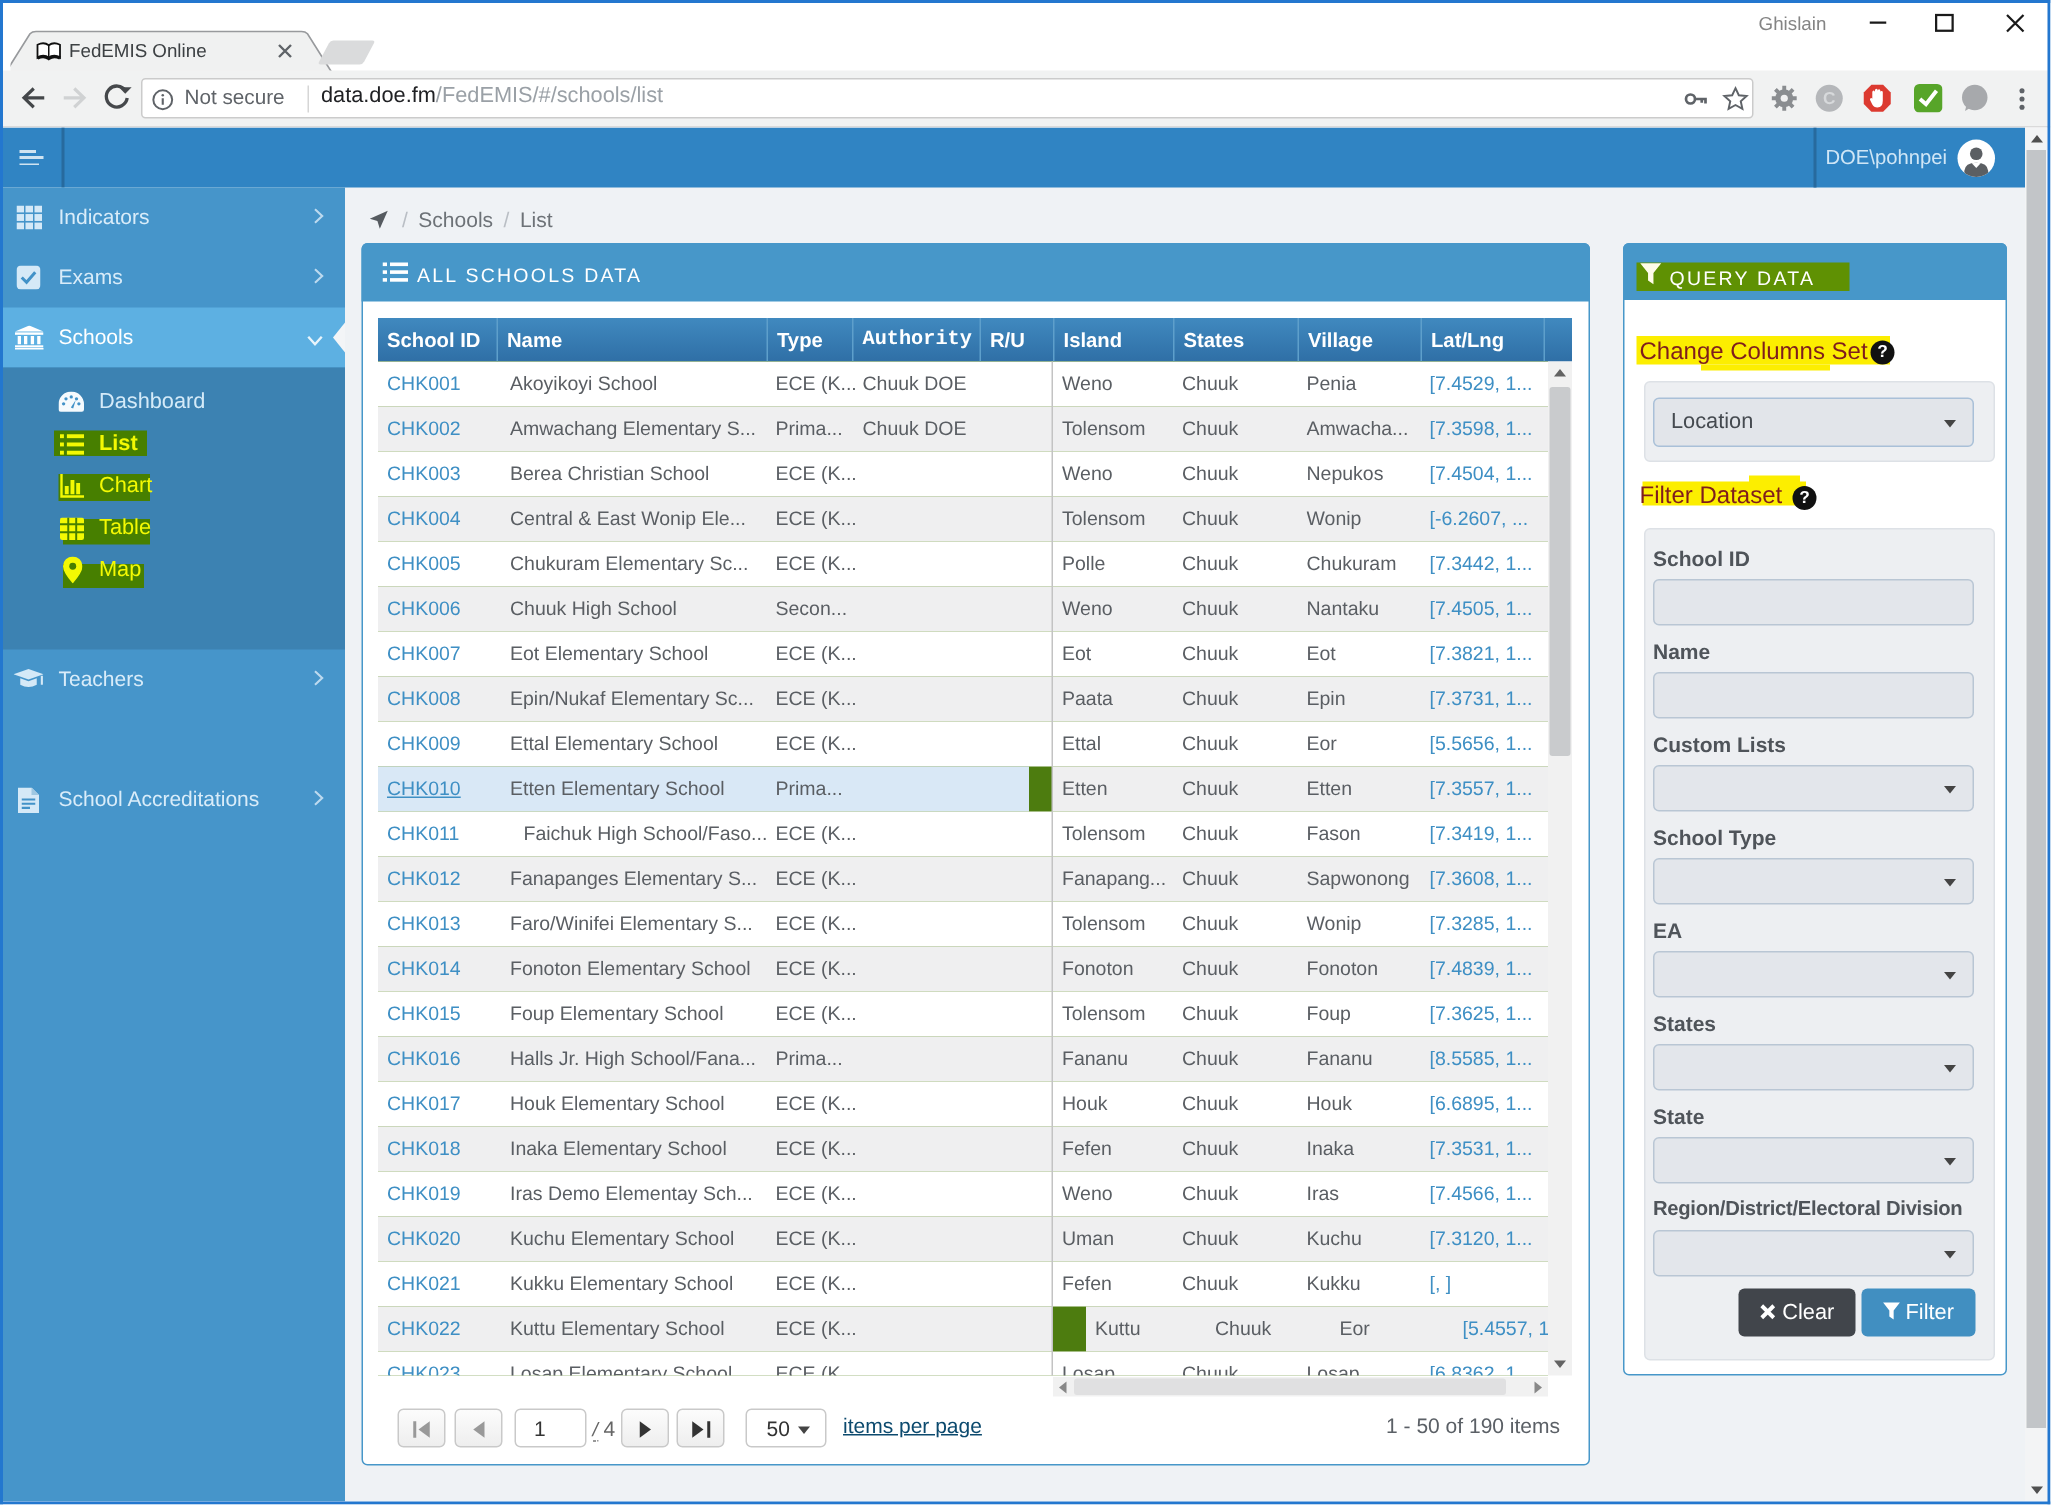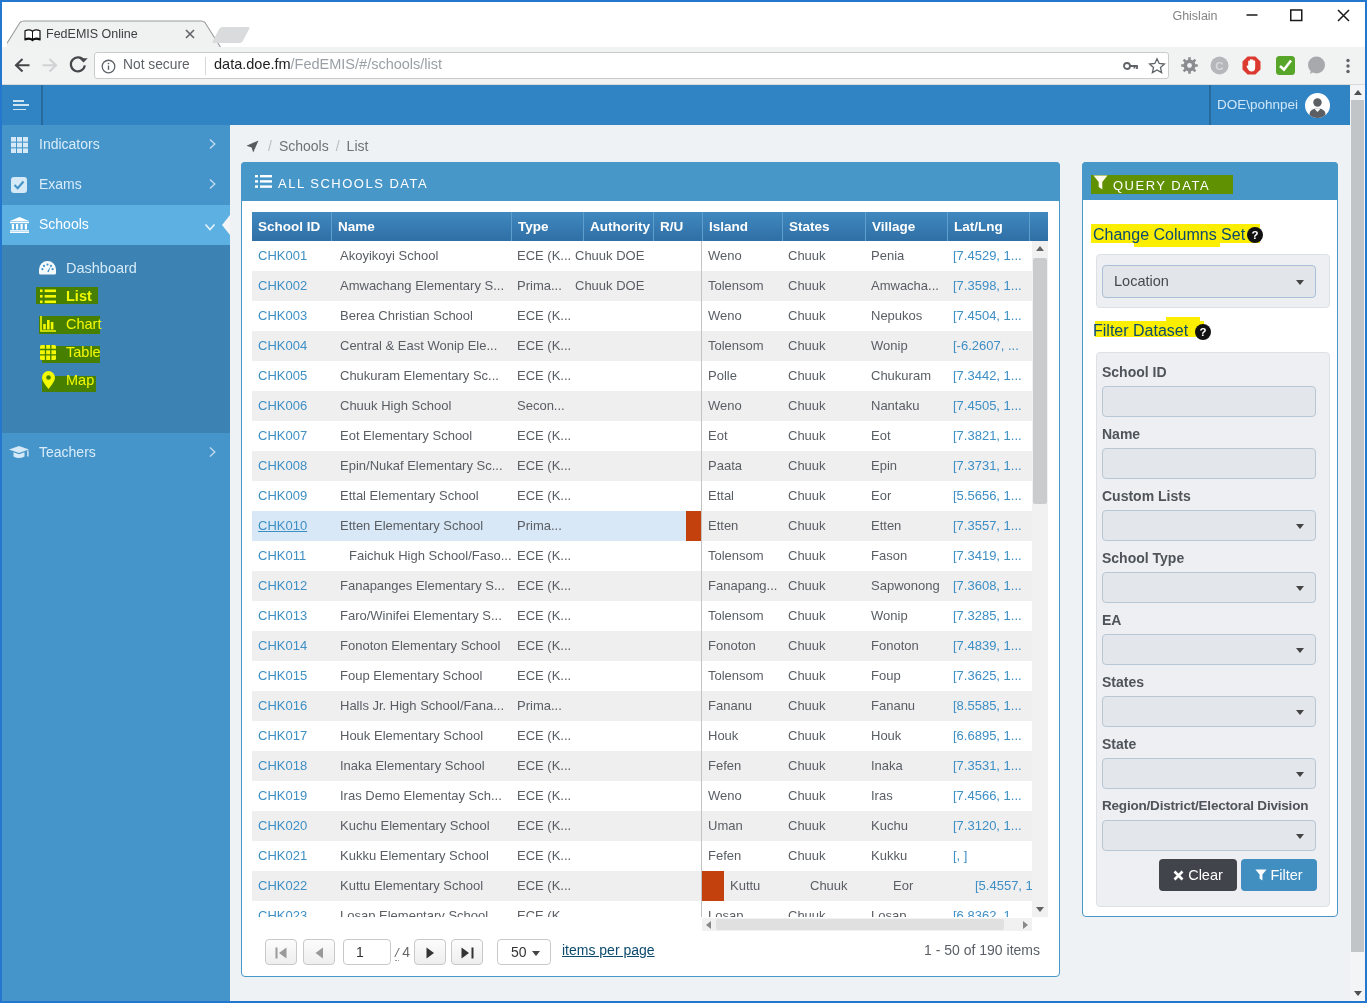--- a/index.html
+++ b/index.html
@@ -55,21 +55,21 @@
 #breadcrumb { left:246px; top:53px; font-size:14px; color:#6d7277; }
 #breadcrumb .sl { color:#b9bec4; padding:0 7px; }
 
 
 #panel { left:241px; top:77px; width:819px; height:815px; background:#fff; border:1px solid #4797c9; border-radius:4px; }
 #panelhead { left:241px; top:77px; width:819px; height:39px; background:#4797c9; border-radius:4px 4px 0 0; color:#fff; }
 #panelhead .t { position:absolute; left:37px; top:14px; font-size:13px; letter-spacing:1.5px; }
 #gridhead { left:252px; top:127px; width:796px; height:29px; background:linear-gradient(#4089bf,#2f6fa6); }
 .gh { position:absolute; top:0; height:29px; color:#fff; font-weight:bold; font-size:13.5px; line-height:29px; border-left:1px solid #5e9fcb; padding-left:6px; }
 .gh.first { border-left:none; }
-#gridbody { left:252px; top:156px; width:780px; height:676px; background:#c2410c; overflow:hidden; position:absolute; }
+#gridbody { left:252px; top:156px; width:780px; height:676px; background:#4d7c0f; overflow:hidden; position:absolute; }
 .row { position:absolute; left:0; width:780px; height:30px; background:#fff; }
 .row.alt { background:#efeff0; }
 .row.sel { background:#d9e8f6; }
 .row .c { position:absolute; top:0; height:30px; line-height:30px; font-size:13px; color:#5a5e63; overflow:hidden; white-space:nowrap; }
 .lnk { color:#3e8fc4; }
 #lockdivider { left:701px; top:156px; width:1px; height:676px; background:#c3c3c3; z-index:5; }
 
 
 #vscroll { left:1032px; top:156px; width:16px; height:676px; background:#f1f1f1; }
 #hscroll { left:702px; top:833px; width:330px; height:13px; background:#f1f1f1; }
@@ -84,21 +84,21 @@
 .pof { position:absolute; left:143px; top:9px; font-size:13px; color:#666; }
 #pgsize { position:absolute; left:245px; top:4px; width:54px; height:26px; background:#fff; border:1px solid #c9c9c9; border-radius:4px; font-size:14px; color:#333; line-height:24px; padding-left:13px; }
 #pgitems { position:absolute; left:310px; top:7px; font-size:14px; color:#0c4a6e;text-decoration:underline; }
 #pgcount { position:absolute; right:8px; top:7px; font-size:14px; color:#5b6066; }
 
 
 #qpanel { left:1082px; top:77px; width:256px; height:755px; background:#fff; border:1px solid #4797c9; border-radius:4px; }
 #qpanelhead { left:1082px; top:77px; width:256px; height:38px; background:#4797c9; border-radius:4px 4px 0 0; }
 .qhl { position:absolute; left:9px; top:13px; width:142px; height:19px; background:#5f9103; }
 #qpanelhead .t { position:absolute; left:31px; top:16px; font-size:13px; letter-spacing:1.5px; color:#fff; z-index:2; }
-.h2row { position:absolute; font-size:16px; color:#0c4a6e; }
+.h2row { position:absolute; font-size:16px; color:#7f1d1d; }
 .qmark { position:absolute; width:16px; height:16px; background:#111; border-radius:50%; color:#fff; font-size:11.5px; font-weight:bold; text-align:center; line-height:16px; }
 .gbox { position:absolute; left:1096px; width:234px; background:#edeff2; border:1px solid #dde1e6; border-radius:4px; }
 .kselect { position:absolute; left:1102px; width:214px; height:31px; background:#eef0f2; border:1px solid #c3cbd3; border-radius:4px; font-size:14.5px; color:#555; line-height:29px; padding-left:11px; }
 .kselect .caret { position:absolute; right:11px; top:13px; width:0; height:0; border-left:4.5px solid transparent; border-right:4.5px solid transparent; border-top:5.5px solid #444; }
 .kinput { position:absolute; left:1102px; width:214px; height:31px; background:#e3e6eb; border:1px solid #b9c6d4; border-radius:4px; }
 .flabel { position:absolute; left:1102px; font-size:14px; font-weight:bold; color:#4f545a; }
 .fbtn { position:absolute; height:32px; border-radius:4px; color:#fff; font-size:14.5px; text-align:center; }
 
 
 #pagescroll { left:1350px; top:85px; width:15px; height:916px; background:#f3f4f5; }
@@ -355,20 +355,33 @@
             <path d="M10 0 L20 3.5 L10 7 L0 3.5 Z"></path>
             <path d="M4.5 6.2 L4.5 10.5 Q10 13.5 15.5 10.5 L15.5 6.2 L10 8.2 Z"></path>
             <rect x="18.2" y="4.5" width="1.4" height="6"></rect>
           </g>
         </svg>
       <span class="lbl">Teachers</span>
       <span class="chev"><svg width="7" height="12" viewBox="0 0 7 12">
             <path d="M1 1.5 L5.8 6 L1 10.5" stroke="#bddaef" stroke-width="1.4" fill="none"></path>
           </svg></span>
     </div>
+    <div class="mitem" style="top:388px;">
+      <svg style="position:absolute;left:12px;top:12px;" width="14" height="17" viewBox="0 0 14 17">
+          <path d="M0 0 L9 0 L14 5 L14 17 L0 17 Z" fill="#d5e9f7"></path>
+          <path d="M9 0 L9 5 L14 5 Z" fill="#9fc8e2"></path>
+          <g stroke="#4292c8" stroke-width="1.4">
+            <path d="M2.5 8 L11.5 8 M2.5 10.8 L11.5 10.8 M2.5 13.6 L8 13.6"></path>
+          </g>
+        </svg>
+      <span class="lbl">School Accreditations</span>
+      <span class="chev"><svg width="7" height="12" viewBox="0 0 7 12">
+            <path d="M1 1.5 L5.8 6 L1 10.5" stroke="#bddaef" stroke-width="1.4" fill="none"></path>
+          </svg></span>
+    </div>
   </div>
   <div class="abs" id="breadcrumb"><svg style="position:relative;top:2px;margin-right:2px;" width="13" height="13" viewBox="0 0 13 13">
         <path d="M12.5 0.5 L7.2 12.5 L5.6 7.4 L0.5 5.8 Z" fill="#565b60"></path>
       </svg><span class="sl">/</span>Schools<span class="sl">/</span>List</div>
 
   <div class="abs" id="panel"></div>
   <div class="abs" id="panelhead">
     <svg style="position:absolute;left:14px;top:12px;" width="17" height="15" viewBox="0 0 17 15">
       <g fill="#fff">
           <rect x="0" y="1" width="3" height="2.4"></rect>
@@ -378,21 +391,21 @@
           <rect x="0" y="11.4" width="3" height="2.4"></rect>
           <rect x="5" y="11.4" width="12" height="2.4"></rect>
         </g>
     </svg>
     <div class="t">ALL SCHOOLS DATA</div>
   </div>
   <div class="abs" id="gridhead">
     <div class="gh first" style="left:0;width:79px;">School ID</div>
     <div class="gh" style="left:79px;width:180px;">Name</div>
     <div class="gh" style="left:259px;width:57px;">Type</div>
-    <div class="gh" style="left:331px;width:85px;">Authority</div>
+    <div class="gh" style="left:316px;width:85px;font-family:Liberation Mono, monospace;">Authority</div>
     <div class="gh" style="left:401px;width:49px;">R/U</div>
     <div class="gh" style="left:450px;width:80px;">Island</div>
     <div class="gh" style="left:530px;width:83px;">States</div>
     <div class="gh" style="left:613px;width:82px;">Village</div>
     <div class="gh" style="left:695px;width:82px;">Lat/Lng</div>
     <div class="gh" style="left:777px;width:19px;"></div>
   </div>
   <div id="gridbody">
 <div class="row " style="top:0px;left:0;width:450px">
         <div class="c" style="left:6px;width:73px"><span class="lnk">CHK001</span></div>

